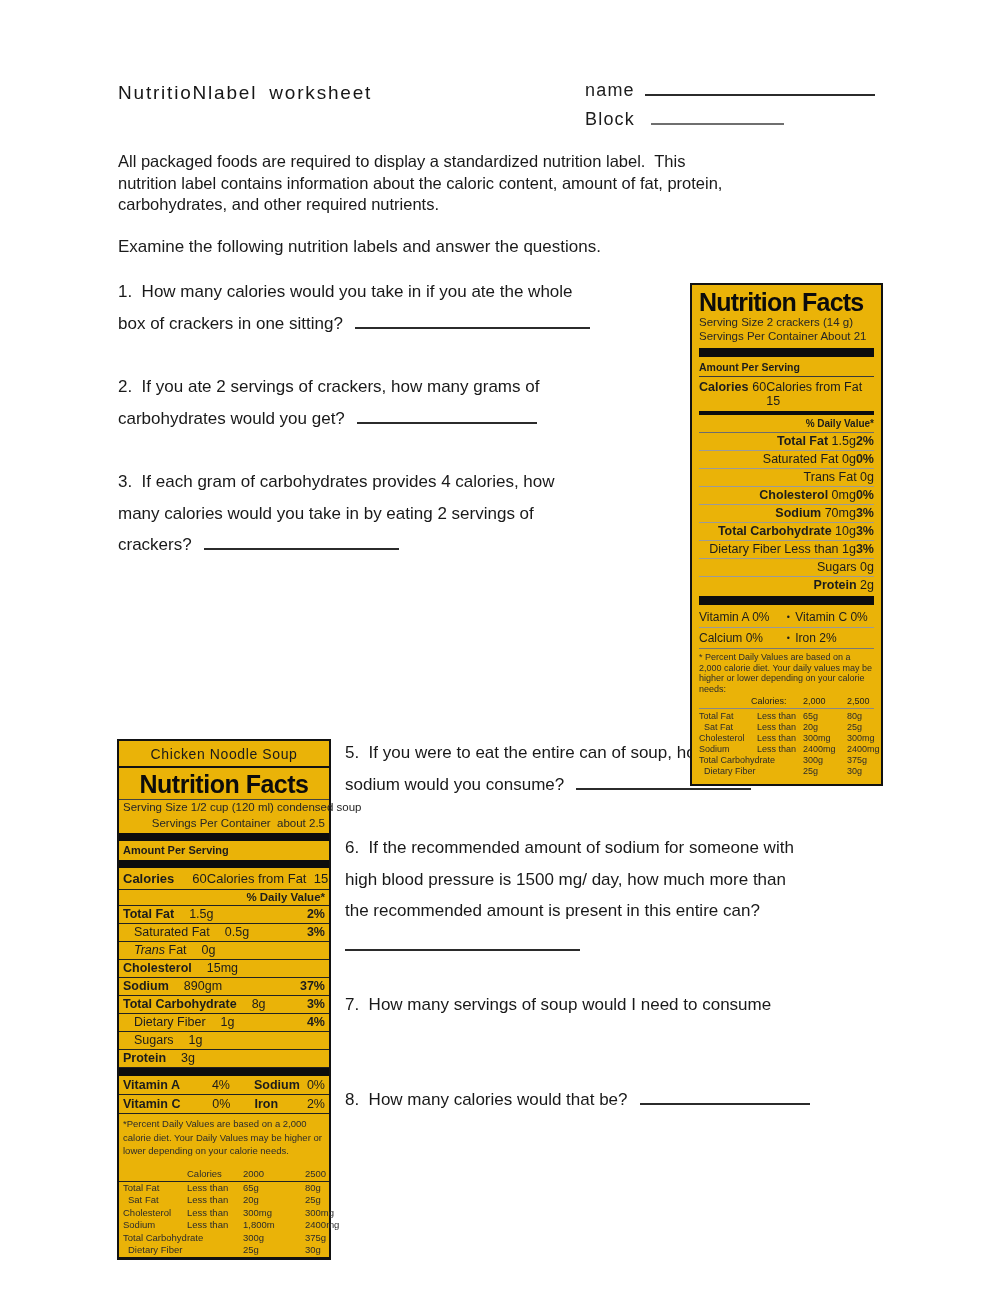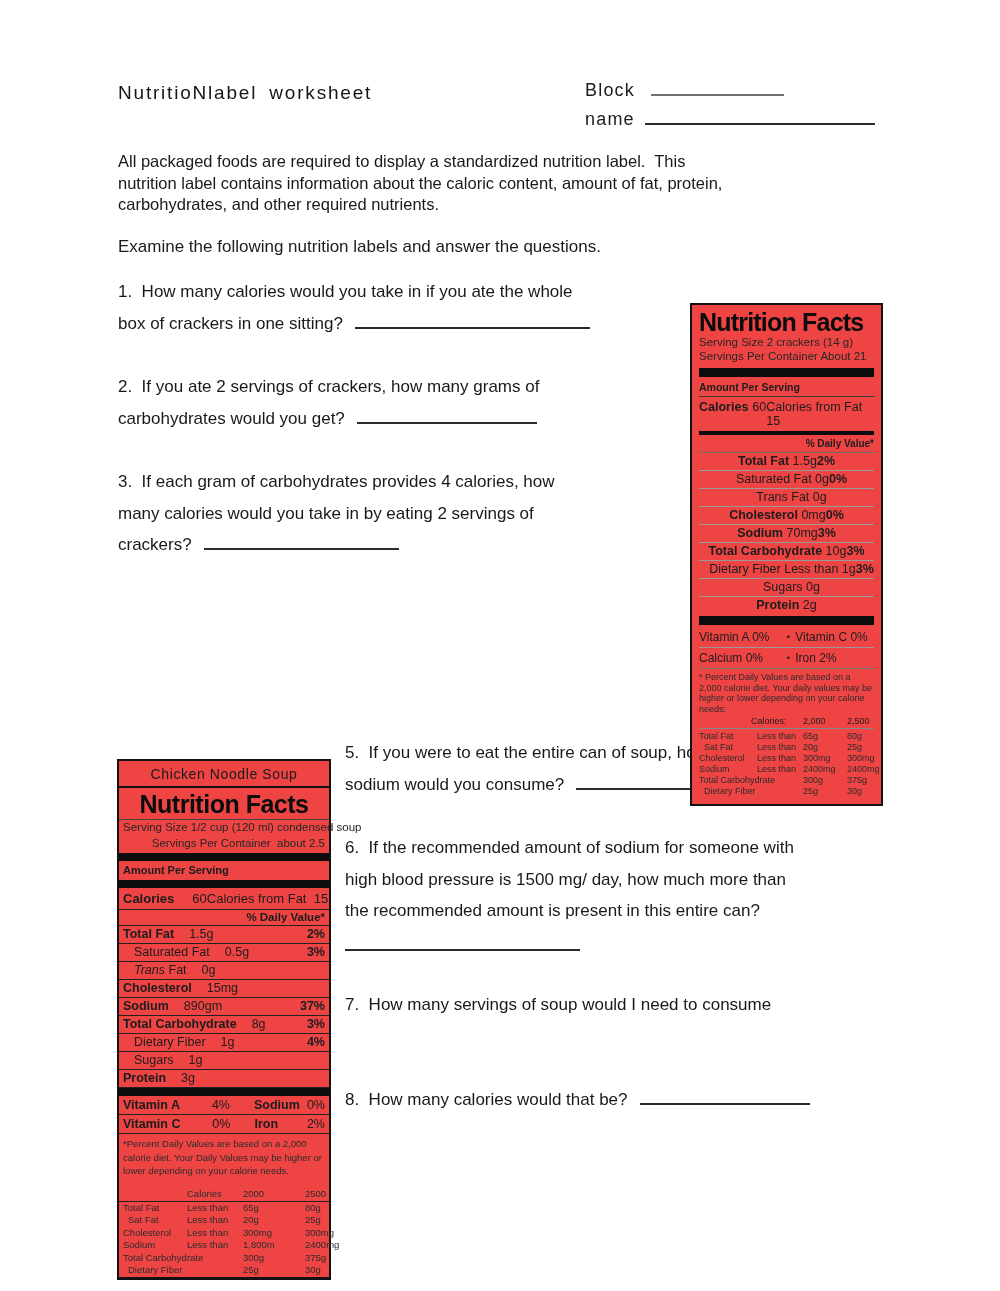--- a/index.html
+++ b/index.html
@@ -27,35 +27,35 @@
   .intro { position: absolute; left: 118px; top: 151px; font-size: 16.5px; color: #191919; }
   .intro div { white-space: pre; line-height: 21.5px; }
 
   .instruction { position: absolute; left: 118px; top: 237px; font-size: 17px; white-space: pre; }
 
   .q { position: absolute; font-size: 17px; color: #191919; }
   .qline { line-height: 31.5px; white-space: pre; }
   .qline .blank { margin-left: 12px; }
 
   
-  .nf { position: absolute; background: #ef4444; border: 2px solid #121212; margin-top: 20px; }
+  .nf { position: absolute; background: #eab308; border: 2px solid #121212; }
   .bar { background: #0d0d0d; }
   b { font-weight: bold; }
 
   
   .cracker { left: 690px; top: 283px; width: 193px; padding: 4px 7px 7px 7px; border-width: 2px; }
   .c-title { font-size: 25px; font-weight: bold; letter-spacing: -0.8px; line-height: 27px; color: #0c0c0c; }
   .c-serv { font-size: 11.5px; line-height: 13.5px; color: #262626; }
   .c-bar1 { height: 9px; margin: 5px 0 3px 0; }
   .c-aps { font-size: 10.5px; font-weight: bold; padding: 1px 0 3px 0; border-bottom: 1px solid #3a3a3a; }
   .c-cal { display: flex; justify-content: flex-start; font-size: 12.5px; padding: 3px 0 3px 0; }
   .c-cal b { margin-right: 4px; }
   .c-bar2 { height: 4px; margin: 0 0 1px 0; }
   .c-dv { text-align: right; font-size: 10px; font-weight: bold; padding: 2px 0 3px 0; border-bottom: 1px solid #6d6d6d; }
-  .nrow { display: flex; justify-content: center; font-size: 12.5px; line-height: 13px; padding: 2px 0; border-bottom: 1px solid #9a9a9a; }
+  .nrow { display: flex; justify-content: flex-end; font-size: 12.5px; line-height: 13px; padding: 2px 0; border-bottom: 1px solid #9a9a9a; }
   .nrow .ind { padding-left: 10px; }
   .nrow .npct { font-weight: bold; }
   .nrow.nolast { border-bottom: none; }
   .c-bar3 { height: 9px; margin: 2px 0 2px 0; }
   .c-vit { display: flex; align-items: center; font-size: 12px; padding: 3px 0; border-bottom: 1px solid #9a9a9a; }
   .c-vit .vl { width: 47%; }
   .c-vit .vb { width: 8%; text-align: center; font-size: 9px; }
   .c-vit .vr { width: 45%; }
   .c-vit.v2 { border-bottom: 1px solid #777; }
   .c-foot { font-size: 9px; line-height: 10.5px; margin-top: 3px; color: #2c2c2c; }
@@ -90,24 +90,24 @@
   .s-tab:first-of-type { padding-top: 1px; }
 </style>
 </head>
 <body>
 
 <div class="page">
 
   <div class="ws-title">NutritioNlabel worksheet</div>
   <div class="name-block">
     <div class="nb-row">
+      <span>name</span><span class="blank" style="width:230px"></span>
+    </div>
+    <div class="nb-row">
       <span>Block</span><span class="blank gray" style="width:133px; margin-left:16px"></span>
-    </div>
-    <div class="nb-row">
-      <span>name</span><span class="blank" style="width:230px"></span>
     </div>
   </div>
 
   <div class="intro">
     <div>All packaged foods are required to display a standardized nutrition label.  This</div>
     <div>nutrition label contains information about the caloric content, amount of fat, protein,</div>
     <div>carbohydrates, and other required nutrients.</div>
   </div>
 
   <div class="instruction">Examine the following nutrition labels and answer the questions.</div>

